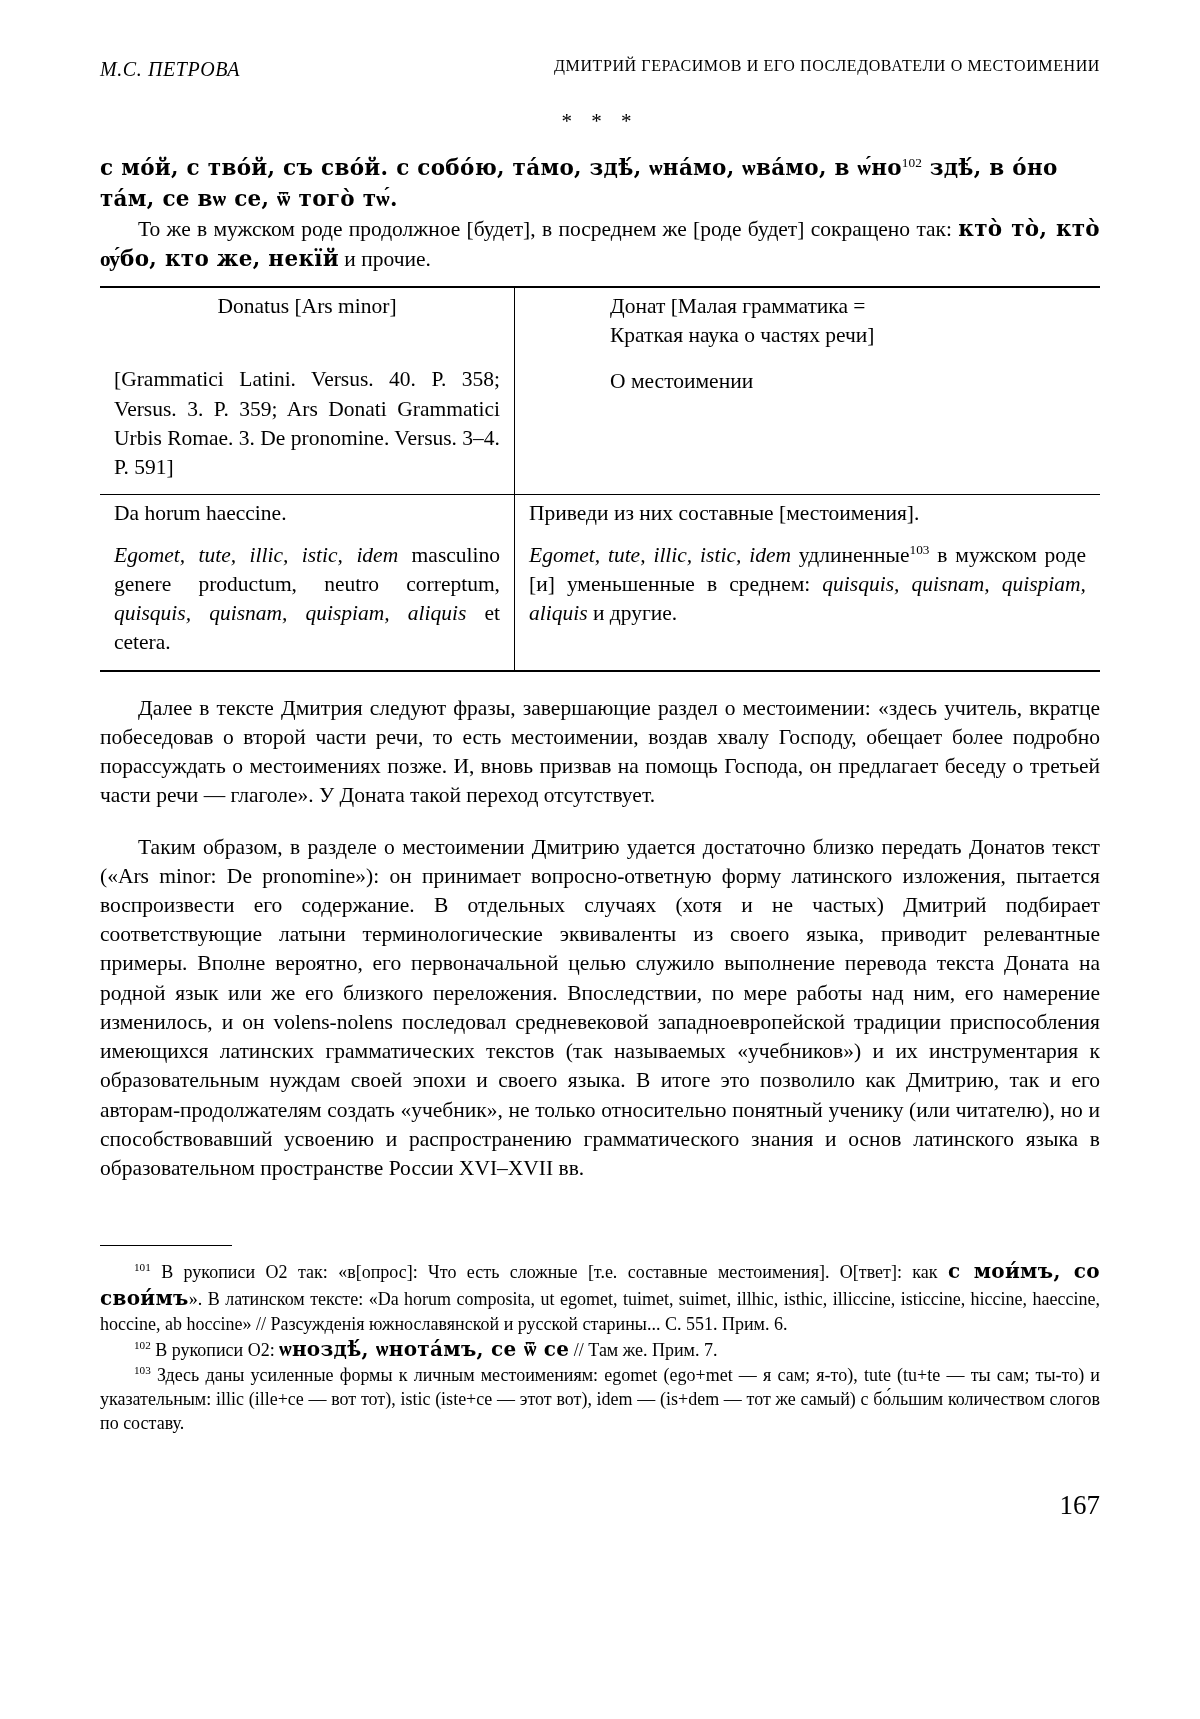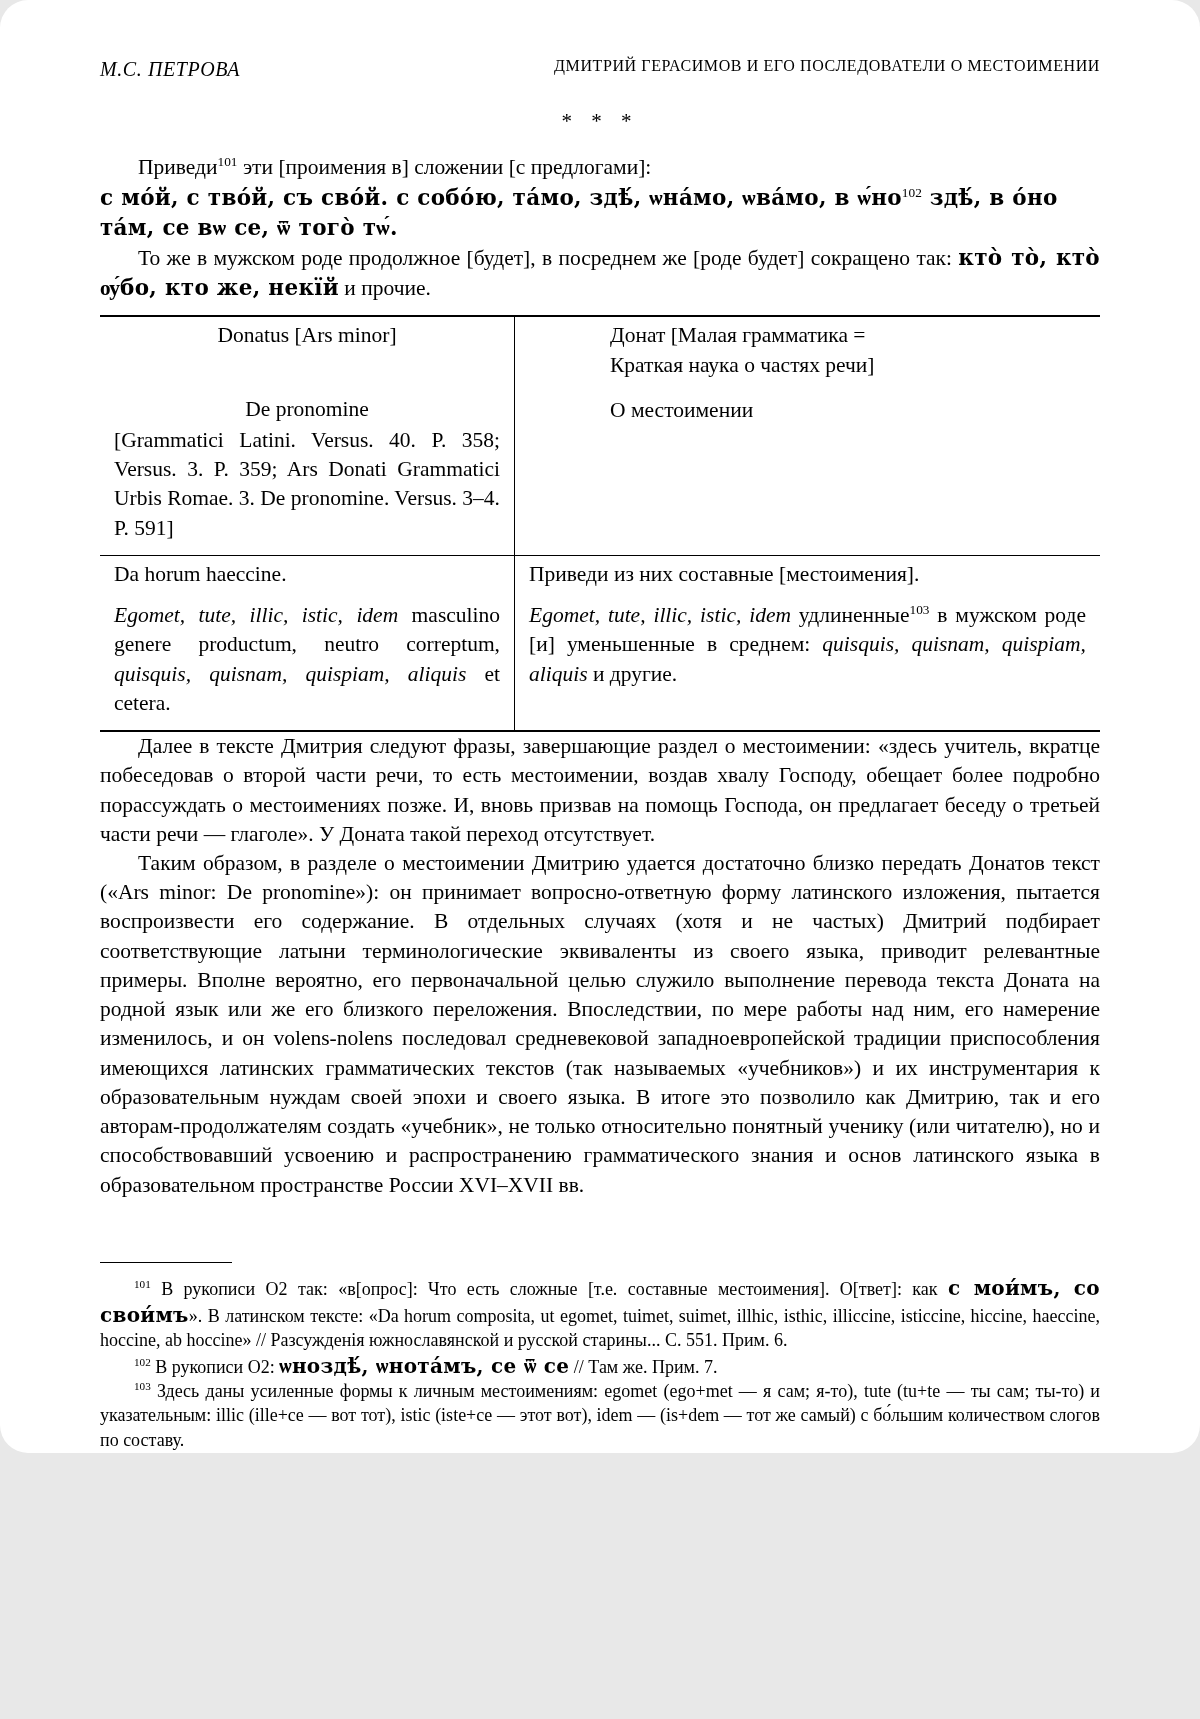--- a/index.html
+++ b/index.html
@@ -1,20 +1,20 @@
 <!DOCTYPE html>
 <html><head>
 <meta charset="utf-8">
 <style>
   html,body { margin:0; padding:0; background:#e8e8e8; }
   .page {
-    width:1200px; height:1453px; margin:0 auto; background:#ffffff;
+    width:1200px; height:1719px; margin:0 auto; background:#ffffff;
     box-sizing:border-box; padding:55px 100px 0 100px;
     font-family:"Liberation Serif", serif; color:#000;
-    font-size:21.5px; line-height:1.36; position:relative;border-radius:28px;
+    font-size:21.5px; line-height:1.36; position:relative;
   }
   
   .header { position:relative; margin-bottom:30px; }
   .header-author {
     position:absolute; left:0; top:1px; font-style:italic;
     font-size:20px; letter-spacing:0.6px;
   }
   .header-title { text-align:right; font-size:16px; letter-spacing:0.6px; }
   
   .stars { text-align:center; font-size:21px; letter-spacing:7px; margin:24px 0 18px 0; }
@@ -35,52 +35,50 @@
   .cell.hdr { border-bottom:1.5px solid #000; }
   .t-title { text-align:center; margin-bottom:44px; }
   .t-sub { text-align:center; margin-bottom:2px; }
   .t-ref { text-align:justify; }
   .r-hdr { padding-left:95px; }
   .r-title { margin-bottom:16px; }
   .r-sub { }
   .lead { margin-bottom:12px; }
   .cellp { text-align:justify; }
   
-  .body-p { }
+  .body-p { margin-top:22px; }
   .body-p:first-of-type { margin-top:24px; }
   
   .fn-rule { width:132px; border-top:1.8px solid #000; margin:62px 0 12px 0; }
   .fn { font-size:18px; line-height:1.34; text-align:justify; text-indent:34px; }
   .fn .cs { font-size:20px; }
   
   .page-number { text-align:right; font-size:27px; margin-top:52px; }
 </style>
 </head>
 <body>
 
 <div class="page">
 
   <div class="header">
     <span class="header-author">М.С. ПЕТРОВА</span>
     <div class="header-title">ДМИТРИЙ ГЕРАСИМОВ И ЕГО ПОСЛЕДОВАТЕЛИ О МЕСТОИМЕНИИ</div>
   </div>
 
   <div class="stars">* * *</div>
 
-  <p class="indent"><span>Приведи</span><sup>101</sup><span> эти [проимения в] сложении [с предлогами]:</span></p>
 
   <p><span class="cs">с мо́й, с тво́й, съ сво́й. с собо́ю, та́мо, здѣ́, ѡна́мо, ѡва́мо, в ѡ́но</span><sup>102</sup><span class="cs"> здѣ́, в о́но та́м, се вѡ се, ѿ того̀ тѡ́.</span></p>
 
   <p class="indent"><span>То же в мужском роде продолжное [будет], в посреднем же [роде будет] сокращено так: </span><span class="cs">кто̀ то̀, кто̀ ѹ́бо, кто же, некїй</span><span> и прочие.</span></p>
 
 
   <div class="donat-table">
     <div class="cell left hdr">
       <div class="t-title">Donatus [Ars minor]</div>
-      <div class="t-sub">De pronomine</div>
       <div class="t-ref">[Grammatici Latini. Versus. 40. P. 358; Versus. 3. P. 359; Ars Donati Grammatici Urbis Romae. 3. De pronomine. Versus. 3–4. P. 591]</div>
     </div>
     <div class="cell hdr r-hdr">
       <div class="r-title">
         <div>Донат [Малая грамматика =</div>
         <div>Краткая наука о частях речи]</div>
       </div>
       <div class="r-sub">О местоимении</div>
     </div>
     <div class="cell left">

